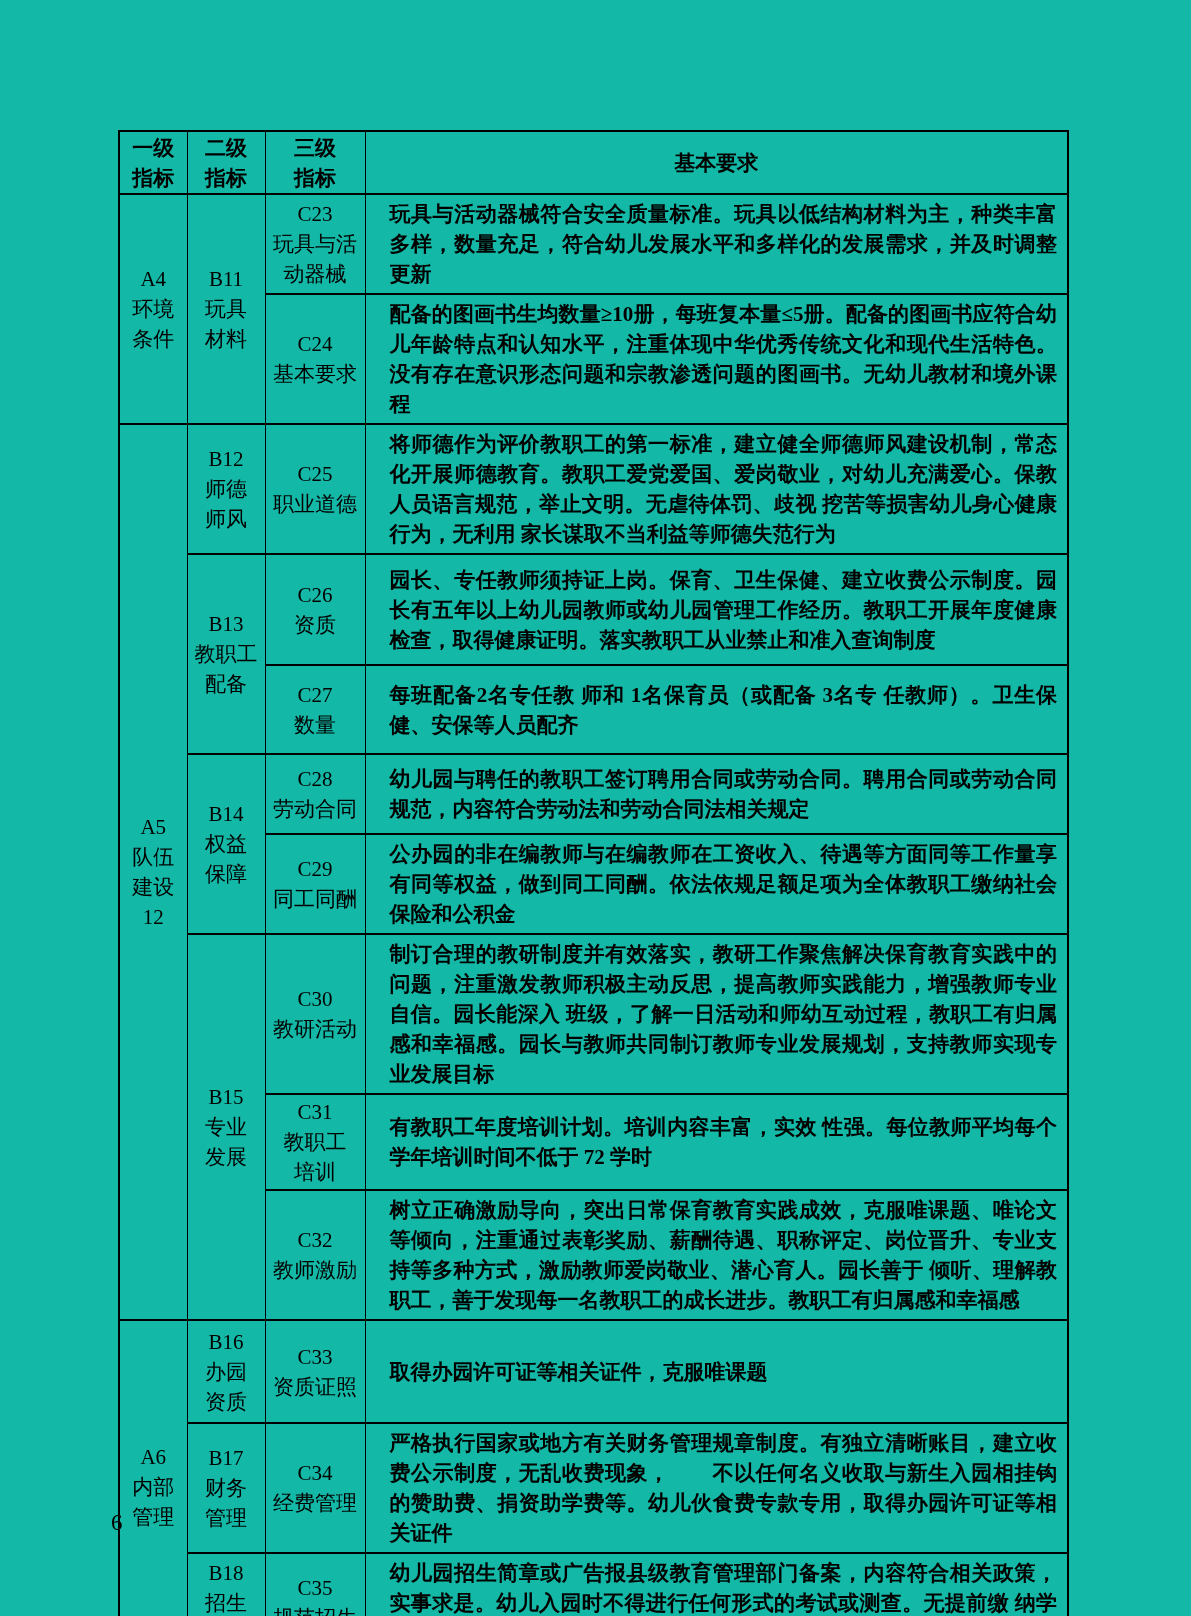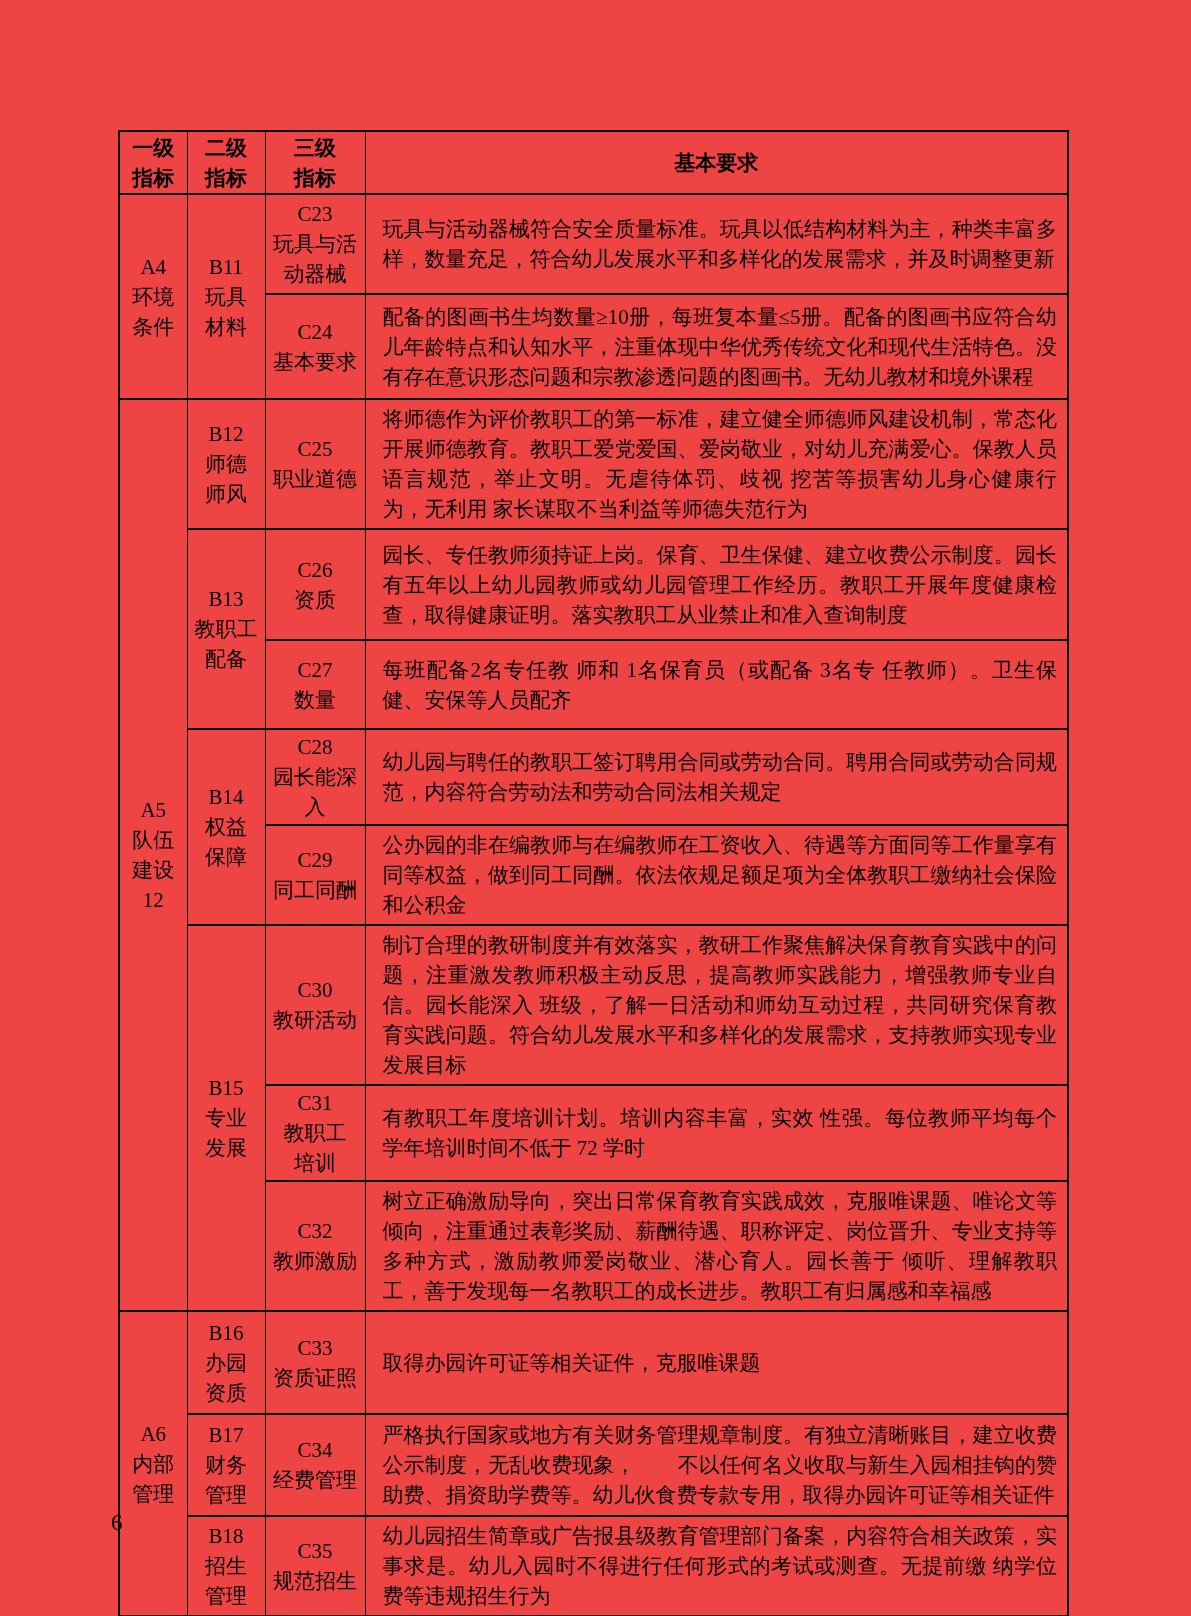--- a/index.html
+++ b/index.html
@@ -1,20 +1,20 @@
 <!DOCTYPE html>
 <html><head>
 <meta charset="utf-8">
 <style>
   html, body { margin: 0; padding: 0; background: #ffffff; }
   .page {
     position: relative;
     width: 1191px;
     height: 1616px;
-    background: #ef4444;
+    background: #14b8a6;
     color: #000000;
     font-family: "Liberation Serif", "DejaVu Serif", serif;
     overflow: hidden;
   }
   table.indicator-table {
     position: absolute;
     left: 118px;
     top: 130px;
     width: 949px;
     border-collapse: collapse;
@@ -39,21 +39,22 @@
     white-space: pre-line;
   }
   td.lvl {
     text-align: center;
     white-space: pre-line;
     padding: 2px 4px;
   }
   td.req {
     text-align: justify;
     text-align-last: left;
-    padding: 4px 10px 4px 17px;
+    padding: 4px 10px 4px 24px;
+    font-weight: bold;
   }
   .page-number {
     position: absolute;
     left: 111px;
     top: 1508px;
     font-size: 23px;
     line-height: 30px;
   }
 </style>
 </head>
@@ -120,35 +121,35 @@
       <tr style="height:89px">
         <td class="lvl">C27
 数量</td>
         <td class="req">每班配备2名专任教 师和 1名保育员（或配备 3名专 任教师）。卫生保健、安保等人员配齐</td>
       </tr>
       <tr style="height:80px">
         <td class="lvl" rowspan="2">B14
 权益
 保障</td>
         <td class="lvl">C28
-园长能深入</td>
+劳动合同</td>
         <td class="req">幼儿园与聘任的教职工签订聘用合同或劳动合同。聘用合同或劳动合同规范，内容符合劳动法和劳动合同法相关规定</td>
       </tr>
       <tr style="height:79px">
         <td class="lvl">C29
 同工同酬</td>
         <td class="req">公办园的非在编教师与在编教师在工资收入、待遇等方面同等工作量享有同等权益，做到同工同酬。依法依规足额足项为全体教职工缴纳社会保险和公积金</td>
       </tr>
       <tr style="height:127px">
         <td class="lvl" rowspan="3">B15
 专业
 发展</td>
         <td class="lvl">C30
 教研活动</td>
-        <td class="req">制订合理的教研制度并有效落实，教研工作聚焦解决保育教育实践中的问题，注重激发教师积极主动反思，提高教师实践能力，增强教师专业自信。园长能深入 班级，了解一日活动和师幼互动过程，共同研究保育教育实践问题。符合幼儿发展水平和多样化的发展需求，支持教师实现专业发展目标</td>
+        <td class="req">制订合理的教研制度并有效落实，教研工作聚焦解决保育教育实践中的问题，注重激发教师积极主动反思，提高教师实践能力，增强教师专业自信。园长能深入 班级，了解一日活动和师幼互动过程，教职工有归属感和幸福感。园长与教师共同制订教师专业发展规划，支持教师实现专业发展目标</td>
       </tr>
       <tr style="height:80px">
         <td class="lvl">C31
 教职工
 培训</td>
         <td class="req">有教职工年度培训计划。培训内容丰富，实效 性强。每位教师平均每个学年培训时间不低于 72 学时</td>
       </tr>
       <tr style="height:128px">
         <td class="lvl">C32
 教师激励</td>

